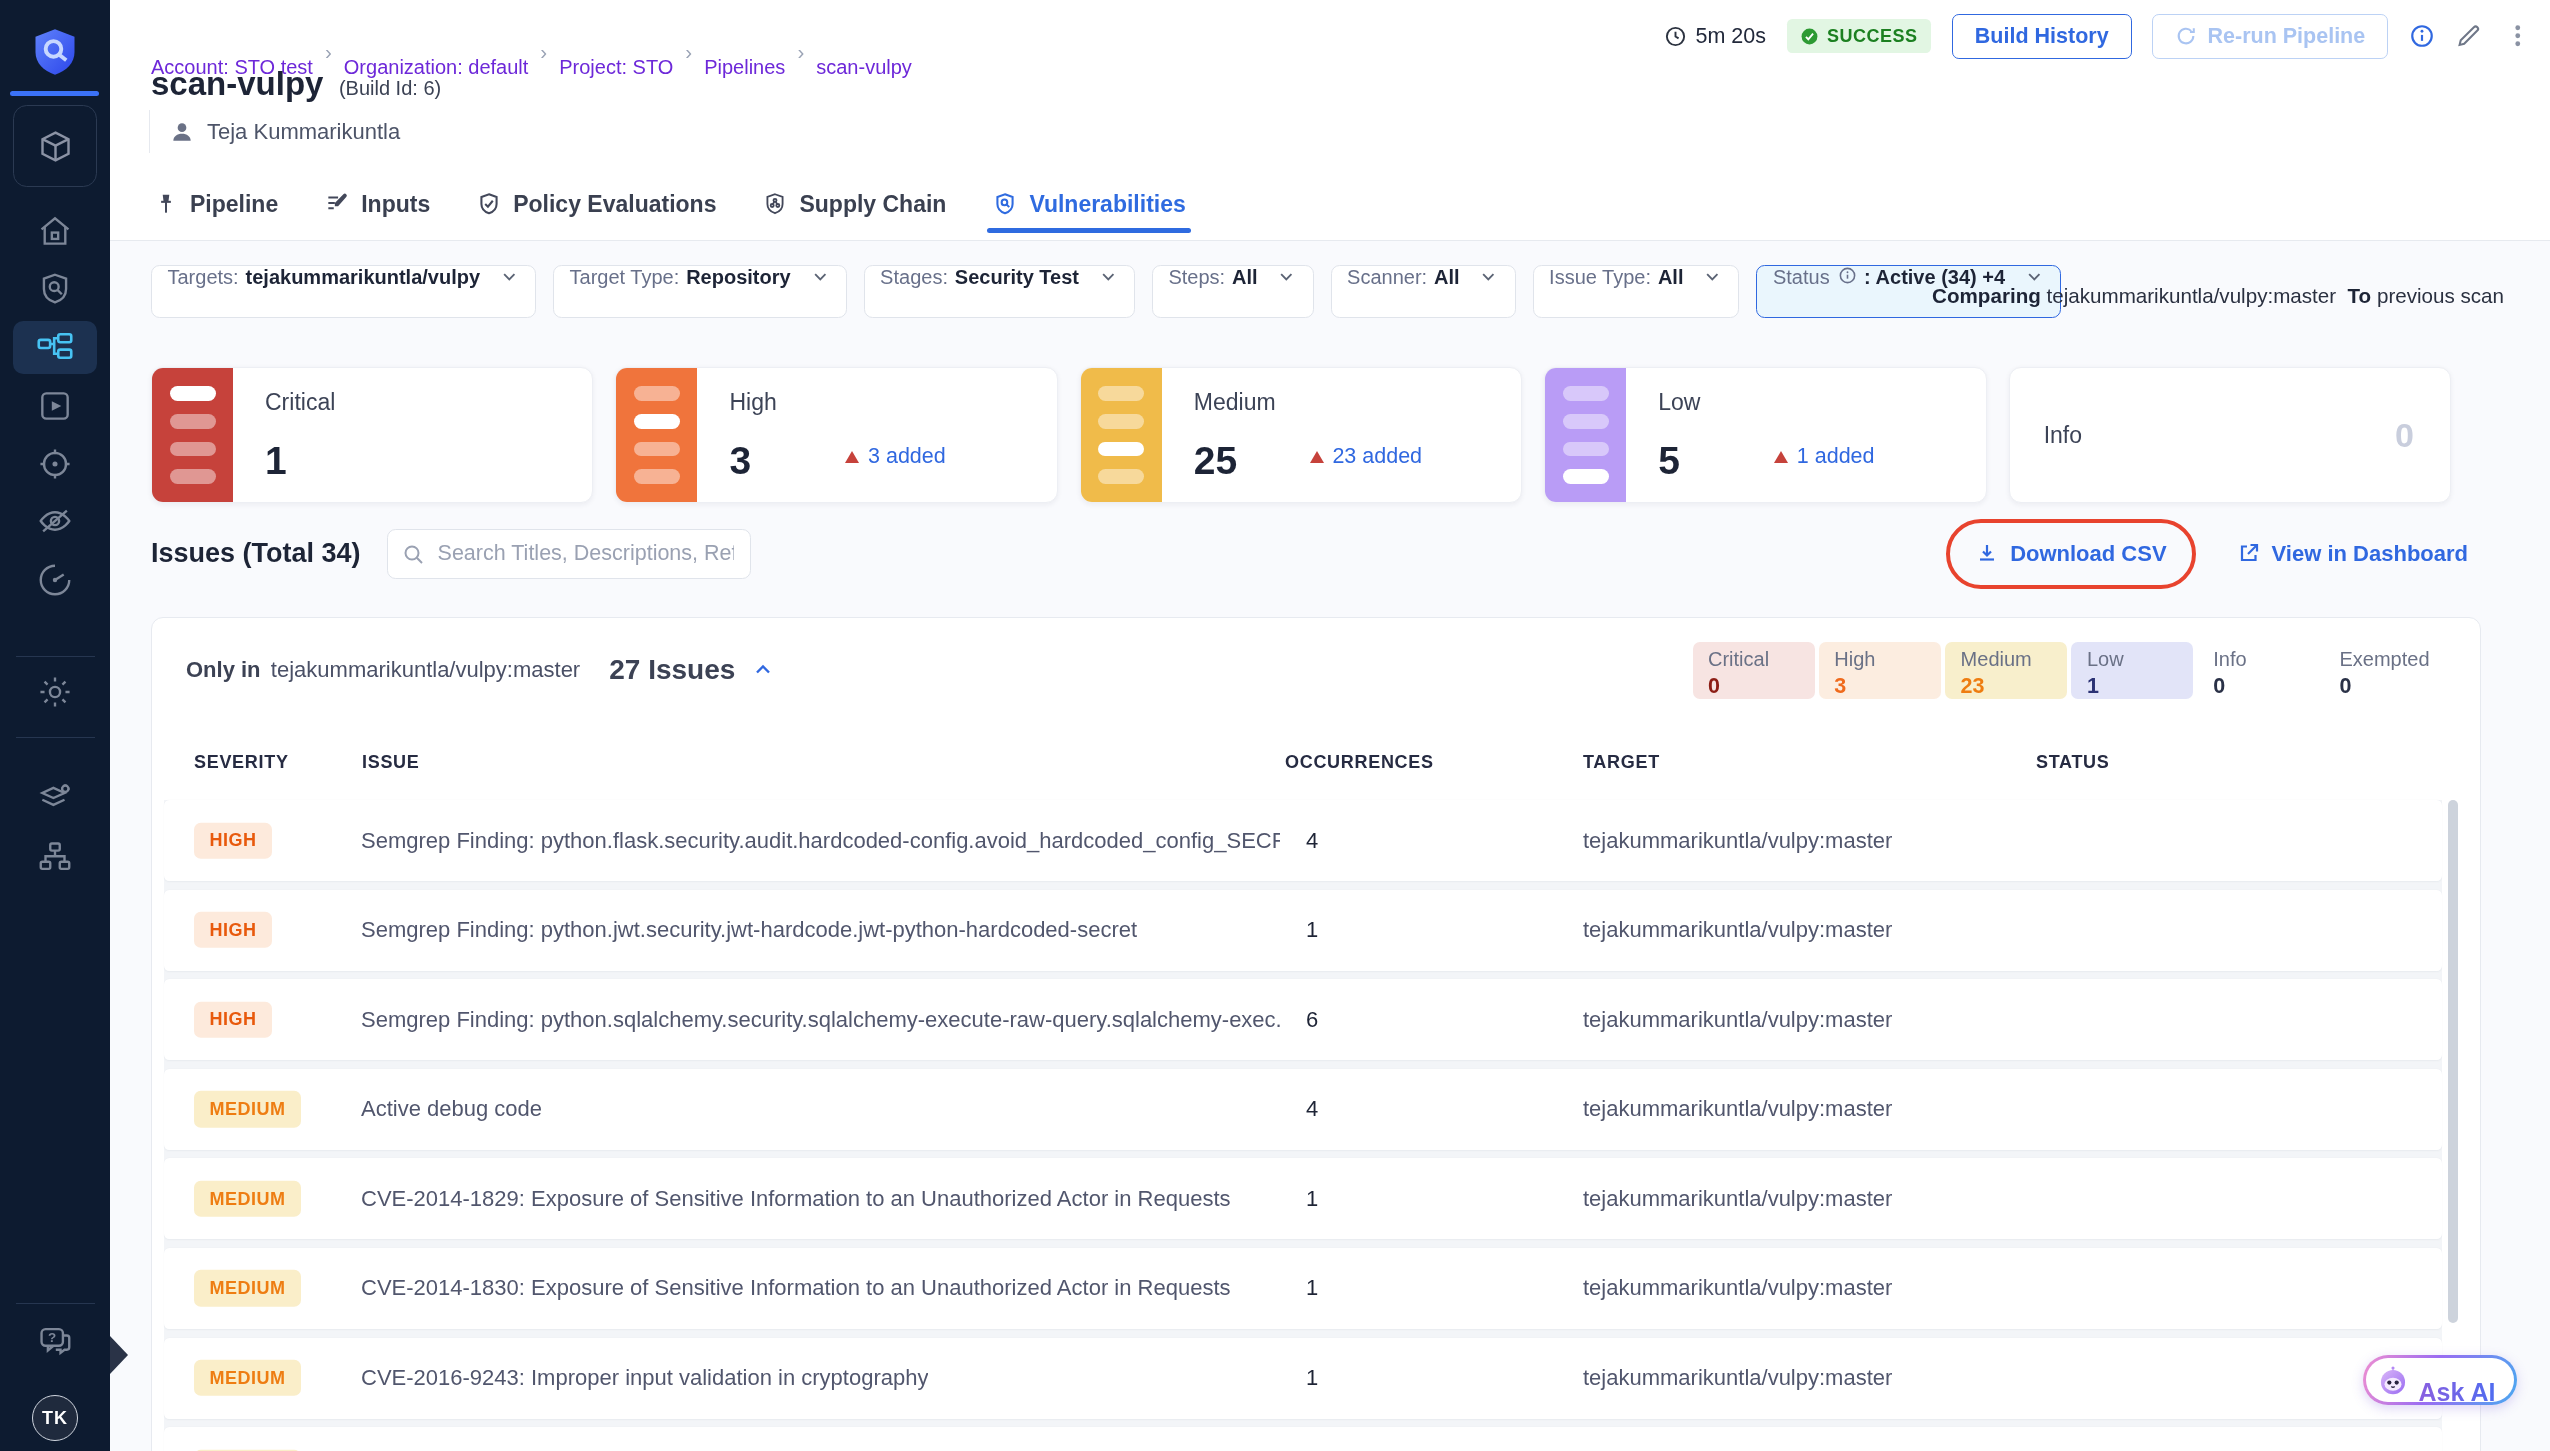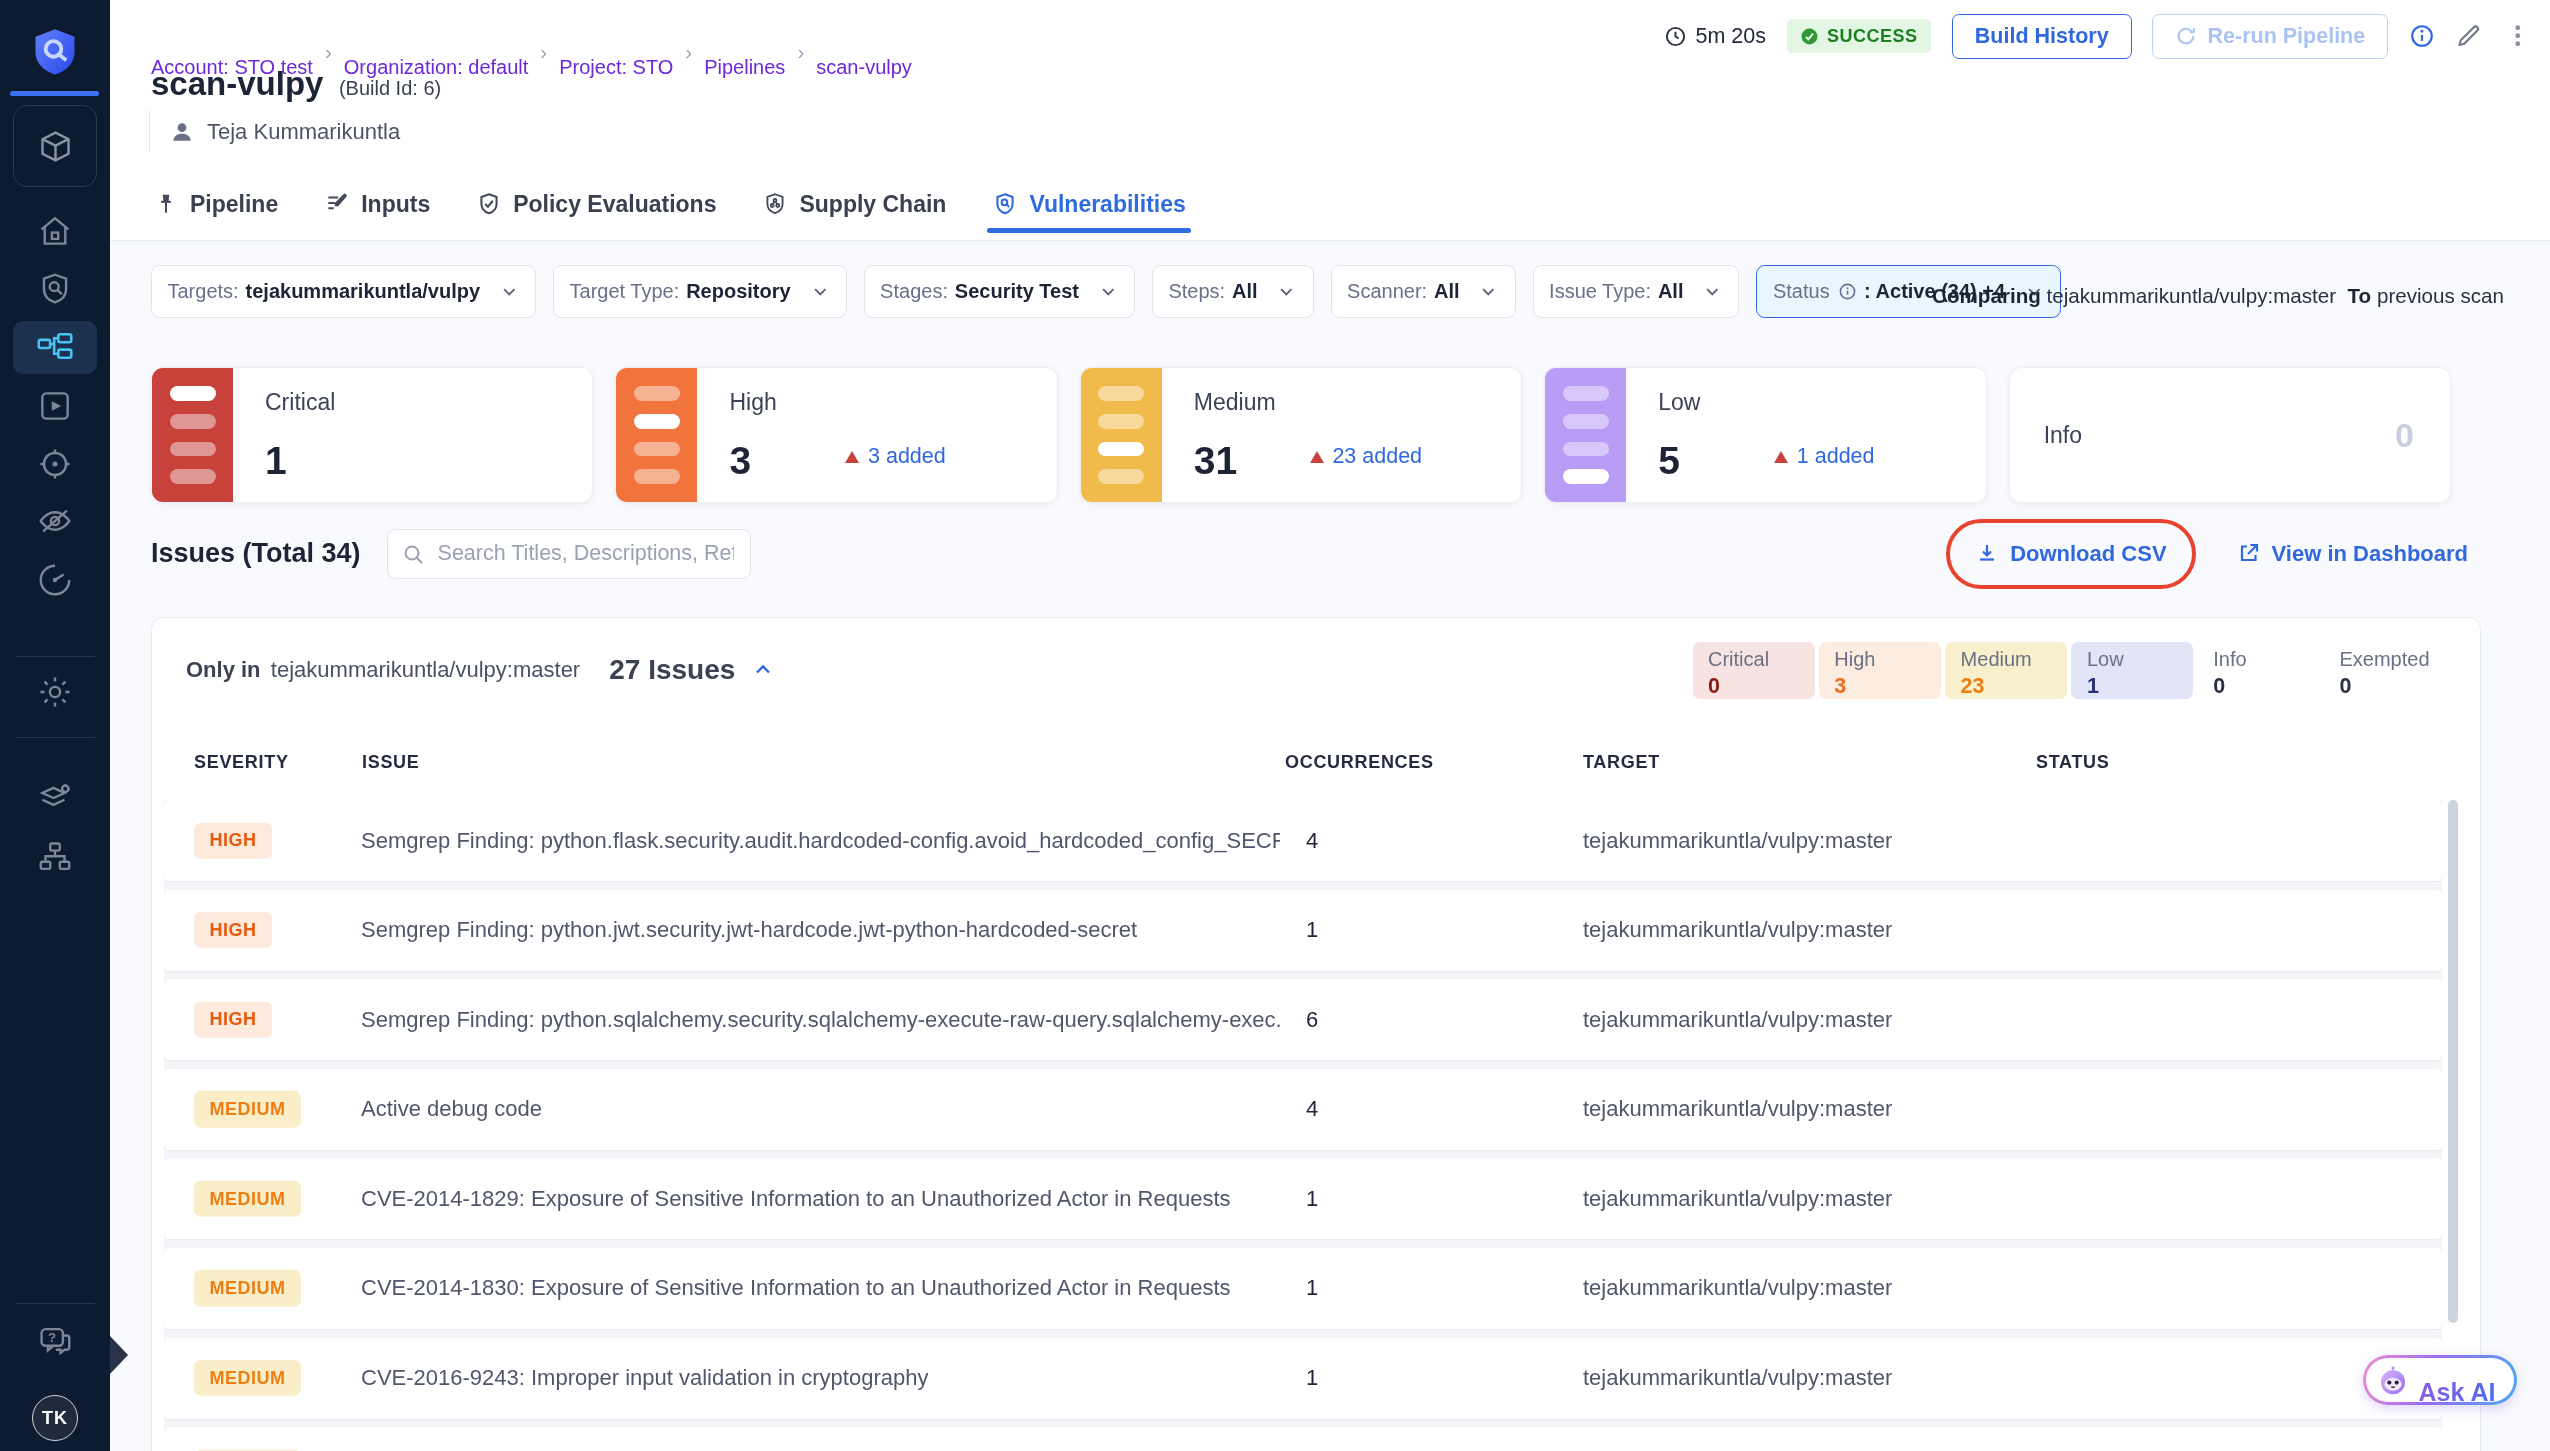--- a/index.html
+++ b/index.html
@@ -47,21 +47,21 @@
   .tab { display:flex; align-items:center; gap:11px; font-size:23px; font-weight:600; color:#3a4050; position:relative; cursor:pointer; }
   .tab .ticon { color:#43485a; }
   .tab.active { color:#2f6be0; }
   .tab.active .ticon { color:#2f6be0; }
   .tab.active::after { content:''; position:absolute; left:-5.2px; right:-5.2px; bottom:-15.5px; height:5.2px; border-radius:2.6px; background:#2f6be0; }
 
   
   .content { position:absolute; left:110px; top:243px; right:0; bottom:0; background:#f9fafd; }
 
   .filters { position:absolute; left:41px; top:21.5px; display:flex; gap:17px; align-items:center; }
-  .filter { height:53px; background:#fff; border:1.7px solid #e0e4eb; border-radius:8.6px; display:flex; align-items:center; padding:0 15.5px; font-size:20px; gap:6.9px; cursor:pointer; white-space:nowrap; }
+  .filter { height:53px; background:#fff; border:1.7px solid #e0e4eb; border-radius:8.6px; display:flex; align-items:flex-start; padding:0 15.5px; font-size:20px; gap:6.9px; cursor:pointer; white-space:nowrap; }
   .filter .flabel { color:#68708a; }
   .filter .fval { color:#1d2436; font-weight:600; }
   .filter .chev { color:#5b6374; margin-left:12px; }
   .filter.active { border-color:#3068e0; background:#eaf6fd; }
   .info-dot { color:#68708a; margin-left:1.7px; }
 
   .comparing { position:absolute; right:46px; top:41px; font-size:20.6px; color:#2a3040; white-space:nowrap; }
   .comparing b { color:#1d2436; }
 
   .cards { position:absolute; left:41px; top:124px; right:99px; display:flex; gap:22px; }
@@ -530,21 +530,21 @@
         </div>
       
         <div class="card">
           <div class="stripe" style="background: rgb(240, 187, 74);">
             <span class="sbar"></span>
             <span class="sbar"></span>
             <span class="sbar on"></span>
             <span class="sbar"></span>
           </div>
           <div class="card-label">Medium</div>
-          <div class="card-num">31</div>
+          <div class="card-num">25</div>
           <div class="card-added">
             <span class="tri"></span>
             <span>23 added</span>
           </div>
         </div>
       
         <div class="card">
           <div class="stripe" style="background: rgb(185, 156, 246);">
             <span class="sbar"></span>
             <span class="sbar"></span>

